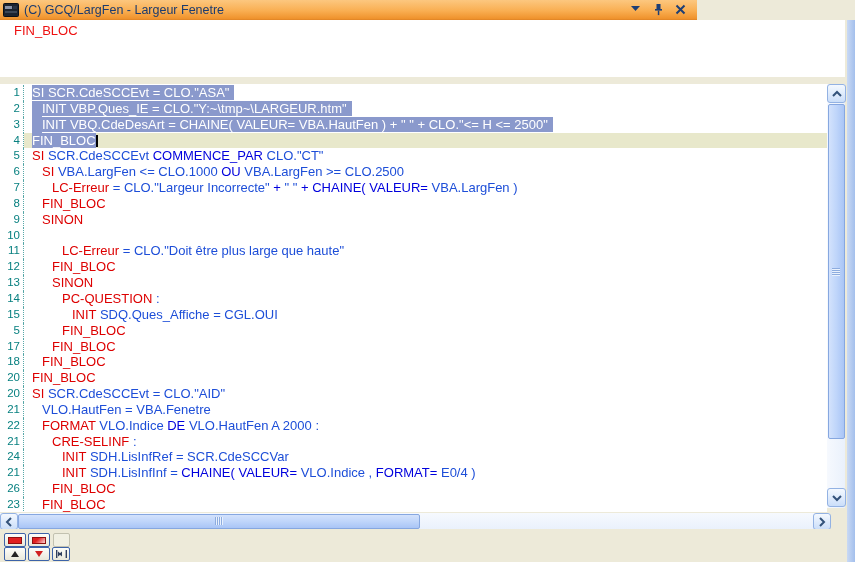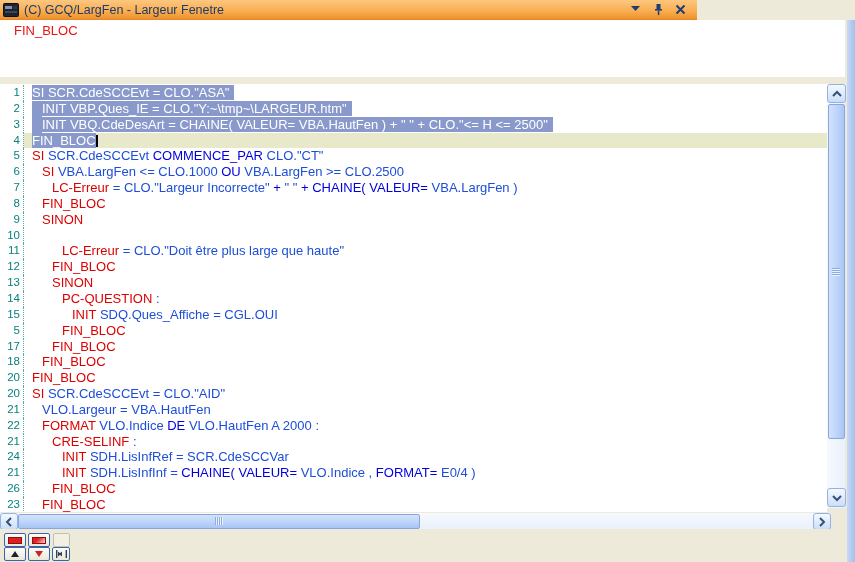--- a/index.html
+++ b/index.html
@@ -185,21 +185,21 @@
         <div class="crow">
           <span class="ln">20</span>
           <span class="codetxt"><span class="ind" style="width: 0px;"></span><span><span class="c-r">FIN_BLOC</span></span></span>
         </div>
         <div class="crow">
           <span class="ln">20</span>
           <span class="codetxt"><span class="ind" style="width: 0px;"></span><span><span class="c-r">SI</span><span class="c-d"> SCR.CdeSCCEvt = CLO."AID"</span></span></span>
         </div>
         <div class="crow">
           <span class="ln">21</span>
-          <span class="codetxt"><span class="ind" style="width: 10px;"></span><span><span class="c-d">VLO.Largeur = VBA.HautFen</span></span></span>
+          <span class="codetxt"><span class="ind" style="width: 10px;"></span><span><span class="c-d">VLO.HautFen = VBA.Fenetre</span></span></span>
         </div>
         <div class="crow">
           <span class="ln">22</span>
           <span class="codetxt"><span class="ind" style="width: 10px;"></span><span><span class="c-r">FORMAT</span><span class="c-d"> VLO.Indice </span><span class="c-b">DE</span><span class="c-d"> VLO.HautFen A 2000 :</span></span></span>
         </div>
         <div class="crow">
           <span class="ln">21</span>
           <span class="codetxt"><span class="ind" style="width: 20px;"></span><span><span class="c-r">CRE-SELINF</span><span class="c-d"> :</span></span></span>
         </div>
         <div class="crow">

